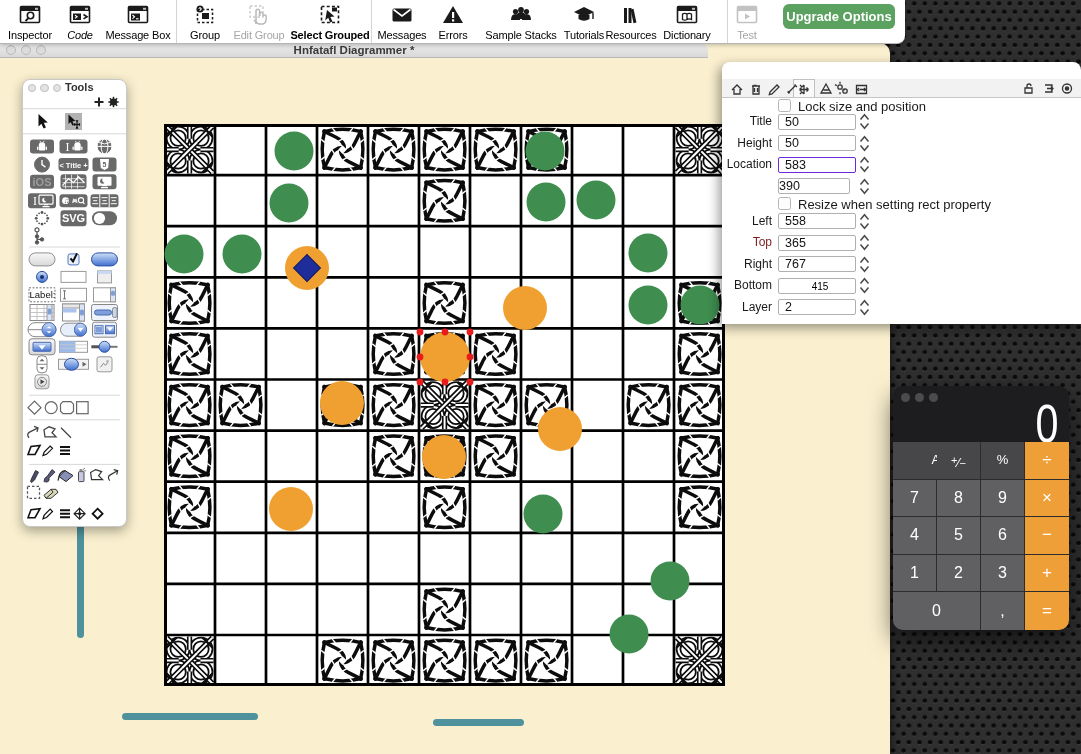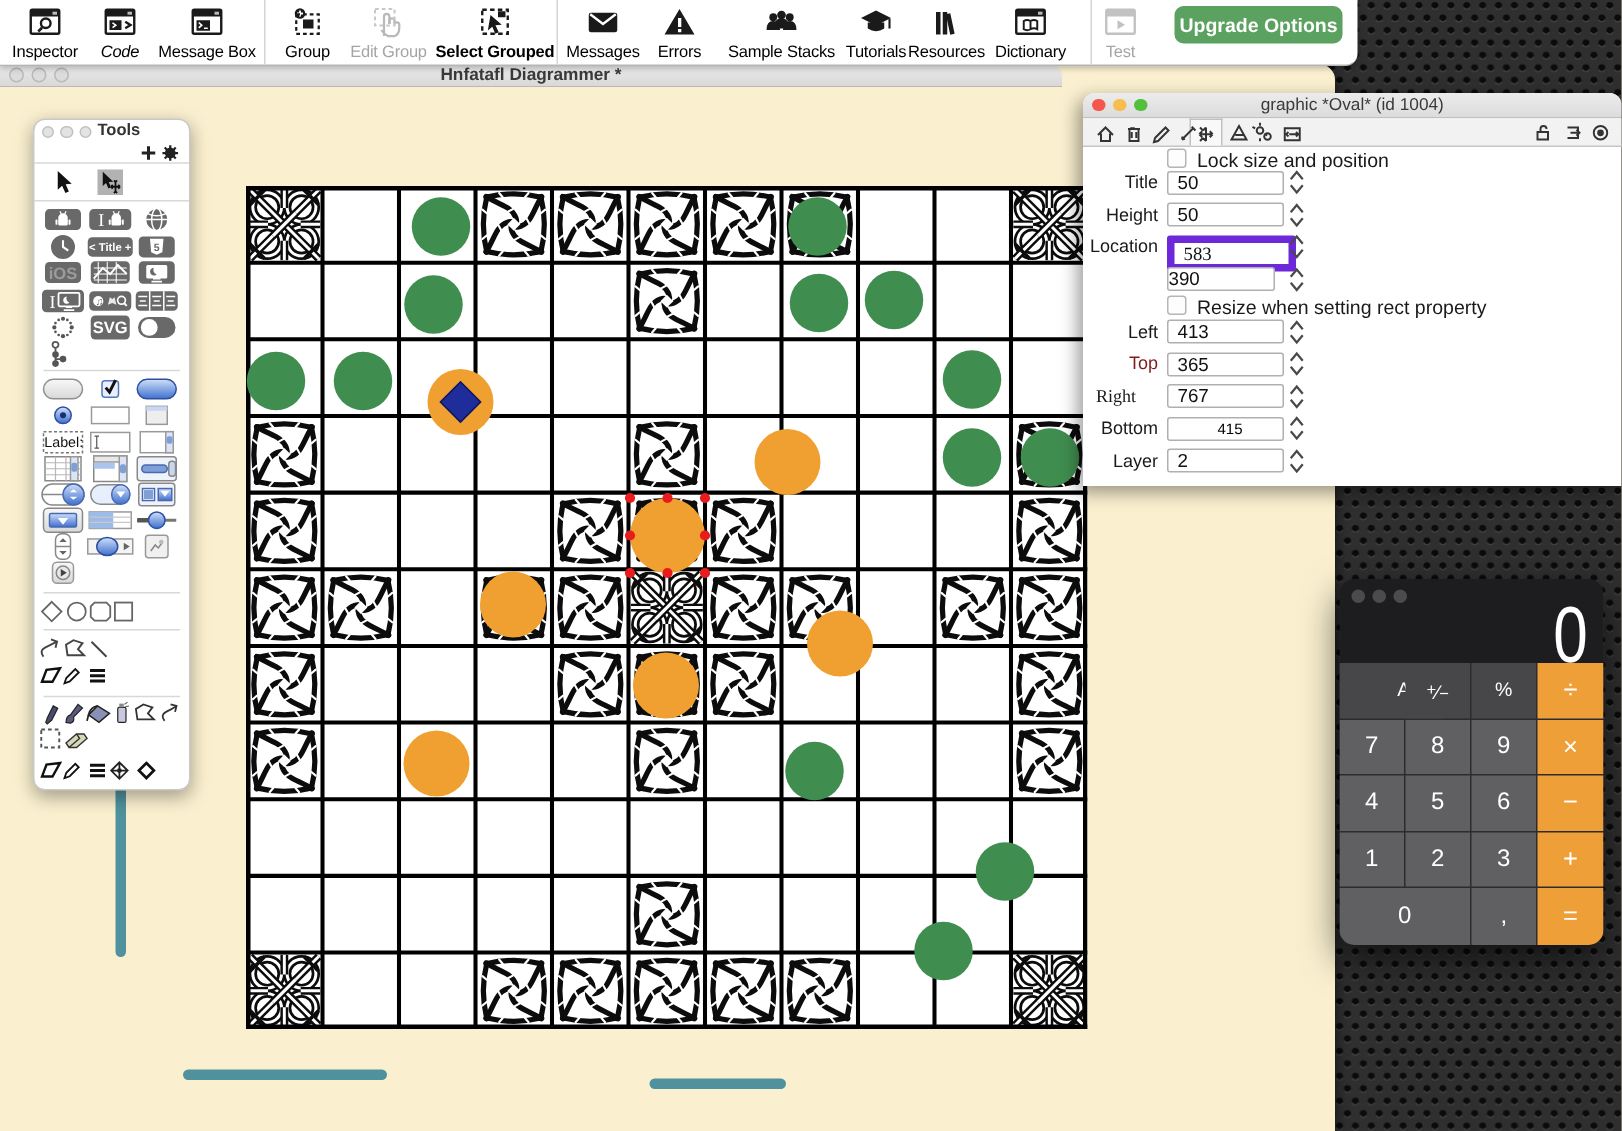--- a/index.html
+++ b/index.html
@@ -576,26 +576,20 @@
       </g>
       <g transform="translate(74.6,433.7)">
         <path d="M0 -5 l5 5 l-5 5 l-5 -5 z" fill="none" stroke="#111" stroke-width="1.8"></path>
       </g>
     </svg>
 
 </div>
 
 <div class="abs" style="left:722px;top:62px;width:359px;height:262px;background:#fff;border-radius:8px 8px 0 0;box-shadow:-3px 4px 12px rgba(0,0,0,.4);">
 
-  <div class="abs" style="left:0;top:0;width:359px;height:16px;background:linear-gradient(#ececec,#dcdcdc);border-radius:8px 8px 0 0;border-bottom:1px solid #c0c0c0;">
-    <div class="abs" style="left:6px;top:3.5px;width:8.6px;height:8.6px;border-radius:50%;background:#f4574e;"></div>
-    <div class="abs" style="left:20px;top:3.5px;width:8.6px;height:8.6px;border-radius:50%;background:#f6bd4f;"></div>
-    <div class="abs" style="left:34px;top:3.5px;width:8.6px;height:8.6px;border-radius:50%;background:#53c03d;"></div>
-    <div style="text-align:center;font-size:11.5px;color:#3a3a3a;line-height:17px;">graphic *Oval* (id 1004)</div>
-  </div>
   <div class="abs" style="left:0;top:17px;width:359px;height:18px;background:#f2f2f2;border-bottom:1px solid #c5c5c5;">
     <div class="abs" style="left:71px;top:0px;width:20px;height:17px;border:1px solid #c0c0c0;border-bottom:none;background:#f9f9f9;"></div>
     <svg width="150" height="19" style="position:absolute;left:4px;top:0;">
 <g stroke="#333" fill="none" stroke-width="1.3">
  <path d="M6 11 l5-5 l5 5 M8 10 v5 h6 v-5"></path>
  <path d="M26 7 h8 m-7 0 v8 h6 v-8 m-4.5 2 v4 m3-4 v4 m-4-6.5 h3"></path>
  <path d="M44 13 l7-7 l2 2 l-7 7 l-2.7 0.7 z"></path>
  <path d="M62 14 l8-8 m-8 8 l2-0.4 m-1.6-1.6 l-0.4 2 m6.5-8.5 l2.5 2.5"></path>
  <path d="M78 6 v9 m-4.5-4.5 h9 m-9 0 l2-2 m-2 2 l2 2 m7-2 l-2-2 m2 2 l-2 2 m-4.5-4.5 l-2-2 m2 2 l2-2 m-2 7 l-2 2 m2-2 l2 2"></path>
  <path d="M95 14 l5-9 l5 9 z m2.5-3 h5.5"></path>
@@ -627,39 +621,39 @@
       <div class="abs" style="left:56px;top:51.599999999999994px;width:70px;height:14px;border:1px solid #b0b0b0;border-radius:2px;background:#fff;font-size:12.5px;color:#111;padding-left:6px;line-height:15px;">50</div>
       <svg class="abs" style="left:137px;top:51.099999999999994px;" width="11" height="17">
         <path d="M1.5 6.5 l4-4.8 l4 4.8 M1.5 10.5 l4 4.8 l4-4.8" fill="none" stroke="#4a4a4a" stroke-width="1.5"></path>
       </svg>
       <div class="abs" style="left:-6px;top:73.6px;width:56px;text-align:right;font-size:12px;color:#1a1a1a;">Height</div>
       <div class="abs" style="left:56px;top:73.1px;width:70px;height:14px;border:1px solid #b0b0b0;border-radius:2px;background:#fff;font-size:12.5px;color:#111;padding-left:6px;line-height:15px;">50</div>
       <svg class="abs" style="left:137px;top:72.6px;" width="11" height="17">
         <path d="M1.5 6.5 l4-4.8 l4 4.8 M1.5 10.5 l4 4.8 l4-4.8" fill="none" stroke="#4a4a4a" stroke-width="1.5"></path>
       </svg>
       <div class="abs" style="left:-6px;top:95.1px;width:56px;text-align:right;font-size:12px;color:#1a1a1a;">Location</div>
-      <div class="abs" style="left:56px;top:94.6px;width:70px;height:14px;border:5px solid #6d28d9;border-radius:2px;background:#fff;font-size:12.5px;color:#111;padding-left:6px;line-height:15px;font-family:Liberation Serif, serif;">583</div>
+      <div class="abs" style="left:56px;top:94.6px;width:70px;height:14px;border:1px solid #6d28d9;border-radius:2px;background:#fff;font-size:12.5px;color:#111;padding-left:6px;line-height:15px;">583</div>
       <svg class="abs" style="left:137px;top:94.1px;" width="11" height="17">
         <path d="M1.5 6.5 l4-4.8 l4 4.8 M1.5 10.5 l4 4.8 l4-4.8" fill="none" stroke="#4a4a4a" stroke-width="1.5"></path>
       </svg>
       <div class="abs" style="left:56px;top:116.1px;width:70px;height:14px;border:1px solid #b0b0b0;border-radius:2px;background:#fff;font-size:12.5px;color:#111;padding-left:0;line-height:15px;">390</div>
       <svg class="abs" style="left:137px;top:115.6px;" width="11" height="17">
         <path d="M1.5 6.5 l4-4.8 l4 4.8 M1.5 10.5 l4 4.8 l4-4.8" fill="none" stroke="#4a4a4a" stroke-width="1.5"></path>
       </svg>
       <div class="abs" style="left:-6px;top:151.7px;width:56px;text-align:right;font-size:12px;color:#1a1a1a;">Left</div>
-      <div class="abs" style="left:56px;top:151.2px;width:70px;height:14px;border:1px solid #b0b0b0;border-radius:2px;background:#fff;font-size:12.5px;color:#111;padding-left:6px;line-height:15px;">413</div>
+      <div class="abs" style="left:56px;top:151.2px;width:70px;height:14px;border:1px solid #b0b0b0;border-radius:2px;background:#fff;font-size:12.5px;color:#111;padding-left:6px;line-height:15px;">558</div>
       <svg class="abs" style="left:137px;top:150.7px;" width="11" height="17">
         <path d="M1.5 6.5 l4-4.8 l4 4.8 M1.5 10.5 l4 4.8 l4-4.8" fill="none" stroke="#4a4a4a" stroke-width="1.5"></path>
       </svg>
       <div class="abs" style="left:-6px;top:173.2px;width:56px;text-align:right;font-size:12px;color:#7f1d1d;">Top</div>
       <div class="abs" style="left:56px;top:172.7px;width:70px;height:14px;border:1px solid #b0b0b0;border-radius:2px;background:#fff;font-size:12.5px;color:#111;padding-left:6px;line-height:15px;">365</div>
       <svg class="abs" style="left:137px;top:172.2px;" width="11" height="17">
         <path d="M1.5 6.5 l4-4.8 l4 4.8 M1.5 10.5 l4 4.8 l4-4.8" fill="none" stroke="#4a4a4a" stroke-width="1.5"></path>
       </svg>
-      <div class="abs" style="left:-6px;top:194.7px;width:56px;text-align:center;font-size:12px;color:#1a1a1a;font-family:Liberation Serif, serif;">Right</div>
+      <div class="abs" style="left:-6px;top:194.7px;width:56px;text-align:right;font-size:12px;color:#1a1a1a;">Right</div>
       <div class="abs" style="left:56px;top:194.2px;width:70px;height:14px;border:1px solid #b0b0b0;border-radius:2px;background:#fff;font-size:12.5px;color:#111;padding-left:6px;line-height:15px;">767</div>
       <svg class="abs" style="left:137px;top:193.7px;" width="11" height="17">
         <path d="M1.5 6.5 l4-4.8 l4 4.8 M1.5 10.5 l4 4.8 l4-4.8" fill="none" stroke="#4a4a4a" stroke-width="1.5"></path>
       </svg>
       <div class="abs" style="left:-6px;top:216.2px;width:56px;text-align:right;font-size:12px;color:#1a1a1a;">Bottom</div>
       <div class="abs" style="left:56px;top:215.7px;width:70px;height:14px;border:1px solid #b0b0b0;border-radius:2px;background:#fff;font-size:10px;color:#000000;padding-left:6px;line-height:15px;text-align:center;">415</div>
       <svg class="abs" style="left:137px;top:215.2px;" width="11" height="17">
         <path d="M1.5 6.5 l4-4.8 l4 4.8 M1.5 10.5 l4 4.8 l4-4.8" fill="none" stroke="#4a4a4a" stroke-width="1.5"></path>
       </svg>
       <div class="abs" style="left:-6px;top:237.7px;width:56px;text-align:right;font-size:12px;color:#1a1a1a;">Layer</div>

